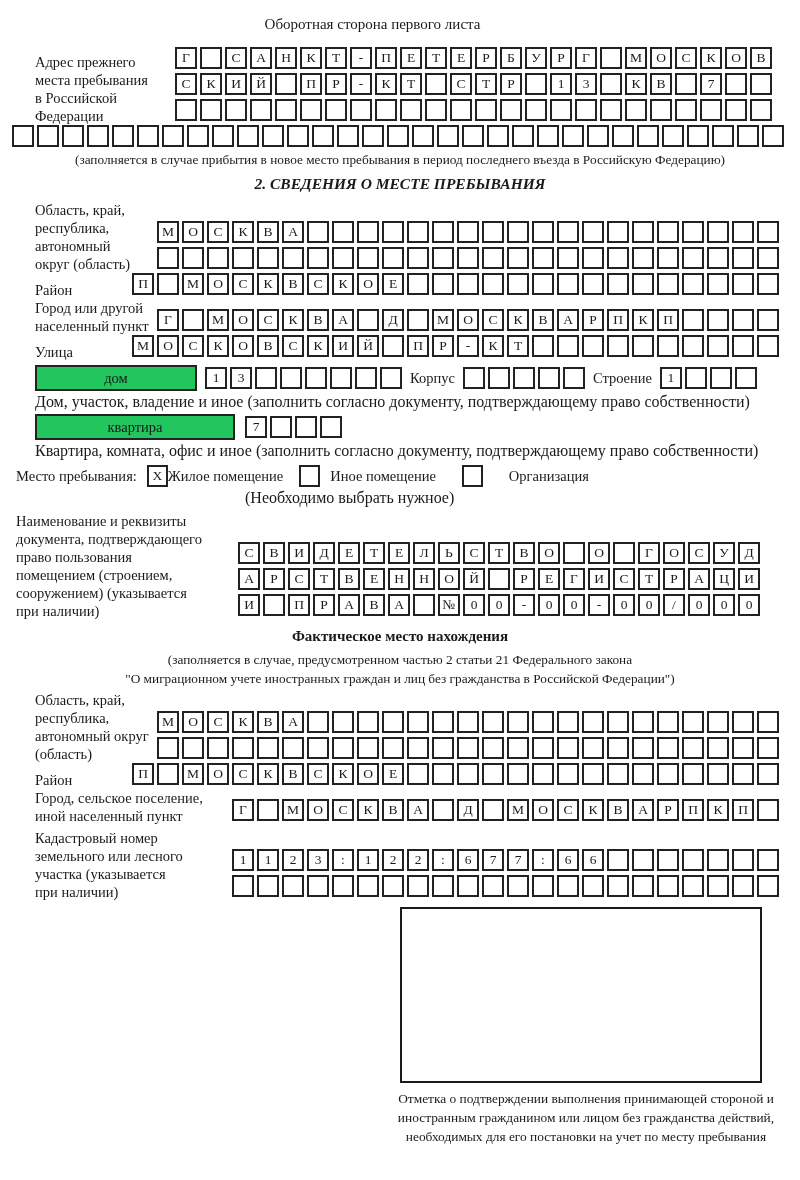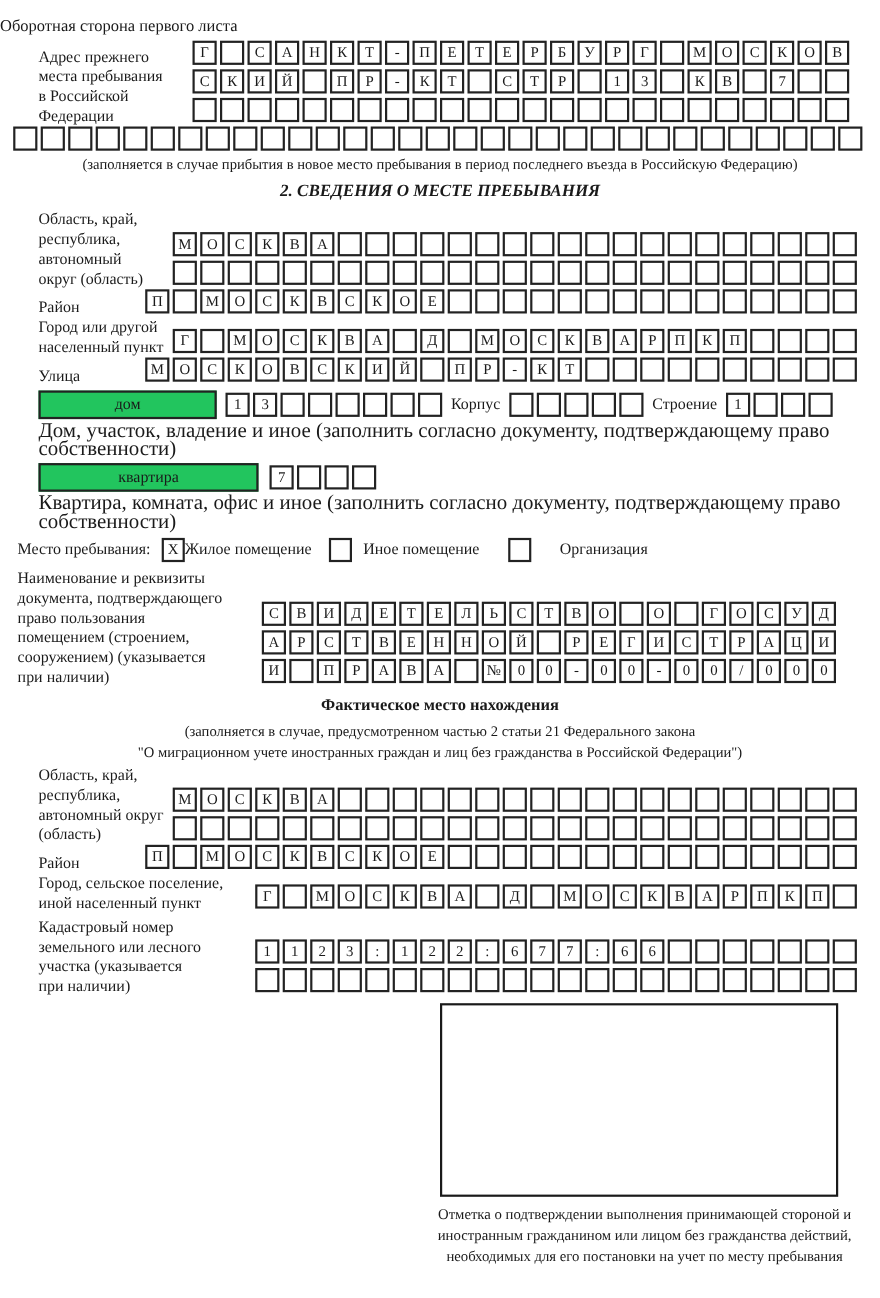--- a/index.html
+++ b/index.html
@@ -3,21 +3,21 @@
 <meta charset="utf-8">
 <style>
   html,body { margin:0; padding:0; background:#ffffff; }
   body {
     width:800px; height:1180px;
     font-family:"Liberation Serif","DejaVu Serif",serif;
     color:#1a1a1a; overflow:hidden;
   }
   .page { position:relative; width:800px; padding-top:16px; box-sizing:border-box; }
 
-  .top-note { text-align:left; padding-right:55px; font-size:15px; margin-bottom:4px; }
+  .top-note { text-align:center; padding-right:55px; font-size:15px; margin-bottom:14px; }
 
   .frow { display:flex; align-items:flex-end; padding-left:35px; }
   .lbl { font-size:14.5px; line-height:18px; white-space:pre-line; flex:0 0 auto; }
   .cellstack { display:flex; flex-direction:column; }
 
   .cellrow { display:flex; gap:3px; margin-bottom:4px; }
   .cell {
     box-sizing:border-box; flex:0 0 22px; width:22px; height:22px;
     border:2px solid #222; display:inline-flex; align-items:center; justify-content:center;
     font-size:13.5px; background:#fff;
@@ -33,21 +33,21 @@
     font-size:14.5px; background:#22c55e;
   }
   .inline-label { font-size:14.5px; line-height:26px;text-align:center; }
 
   .checkbox {
     box-sizing:border-box; width:21px; height:22px; border:2px solid #222;
     display:inline-flex; align-items:center; justify-content:center;
     font-size:13.5px; background:#fff;
   }
 
-  .note { font-size:19px; line-height:17px; margin:0 0 4px 35px; }
+  .note { font-size:16px; line-height:17px; margin:0 0 4px 35px; }
 
   .stamp-box {
     box-sizing:border-box; width:362px; height:176px; border:2px solid #1a1a1a;
     margin:6px 0 6px 400px; background:#fff;
   }
   .stamp-caption {
     width:400px; margin-left:386px; text-align:center;
     font-size:13.4px; line-height:19px;
   }
   .mt2{margin-top:2px;} .mt4{margin-top:4px;} .mt6{margin-top:6px;padding-left:16px;}
@@ -384,20 +384,21 @@
 
   <div class="frow mt6" style="align-items:center;">
     <div class="lbl">Место пребывания:</div>
     <div class="checkbox" style="margin-left:10px">X</div>
     <div class="lbl" style="">Жилое помещение</div>
     <div class="checkbox" style="margin-left:16px"></div>
     <div class="lbl" style="margin-left:10px">Иное помещение</div>
     <div class="checkbox" style="margin-left:26px"></div>
     <div class="lbl" style="margin-left:26px">Организация</div>
   </div>
+  <div class="note" style="margin-left:245px; margin-top:2px;">(Необходимо выбрать нужное)</div>
 
   <div class="frow mt6">
     <div class="lbl" style="width:222px">Наименование и реквизиты
 документа, подтверждающего
 право пользования
 помещением (строением,
 сооружением) (указывается
 при наличии)</div>
     <div class="cellstack">
       <div class="cellrow">

